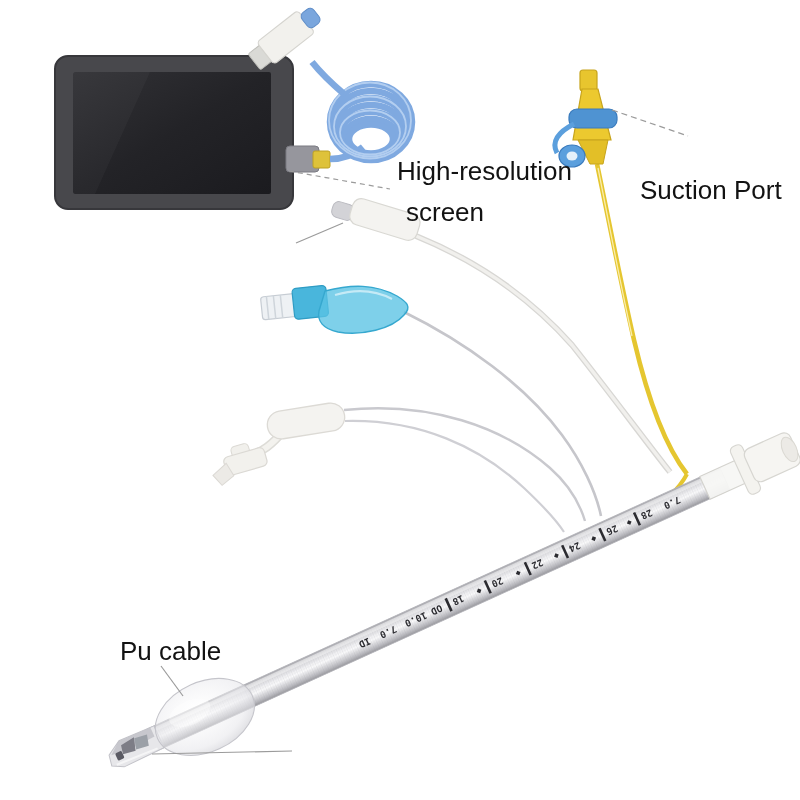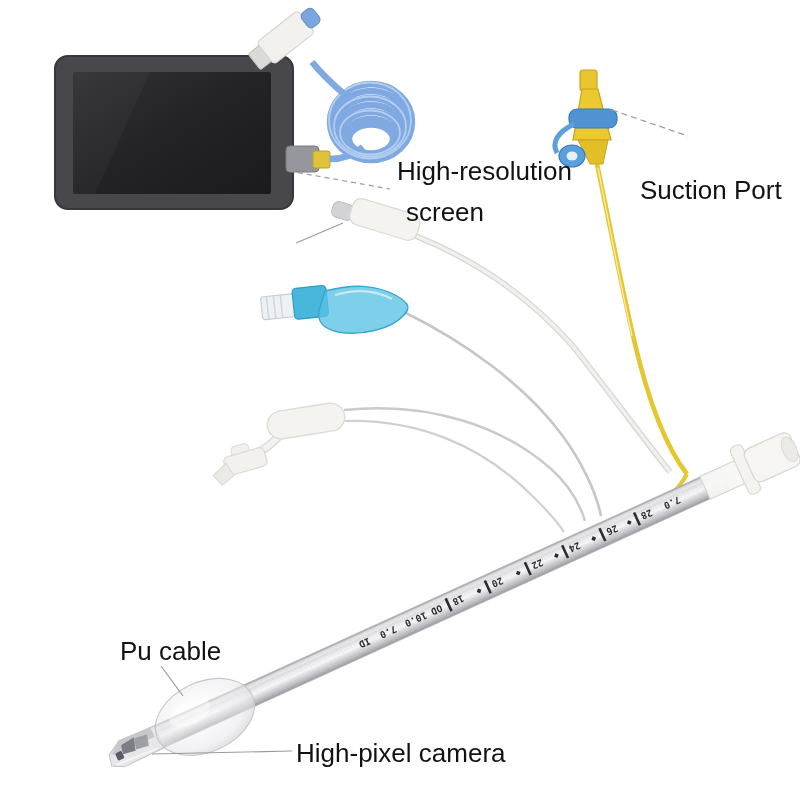--- a/index.html
+++ b/index.html
@@ -183,15 +183,14 @@
     <path d="M 612 110 L 688 136" stroke-dasharray="6 4"></path>
     <path d="M 161 666 L 183 696"></path>
     <path d="M 152 754 L 292 751"></path>
   </g>
 </svg>
 
 <div class="lbl" style="left:397px;top:158px;">High-resolution</div>
 <div class="lbl" style="left:406px;top:199px;">screen</div>
 <div class="lbl" style="left:640px;top:137px;margin-top:40px;">Suction Port</div>
 <div class="lbl" style="left:120px;top:638px;">Pu cable</div>
-<div class="lbl" style="left:296px;top:740px;">High-pixel camera</div>
 
 </div>
 
 </body></html>

